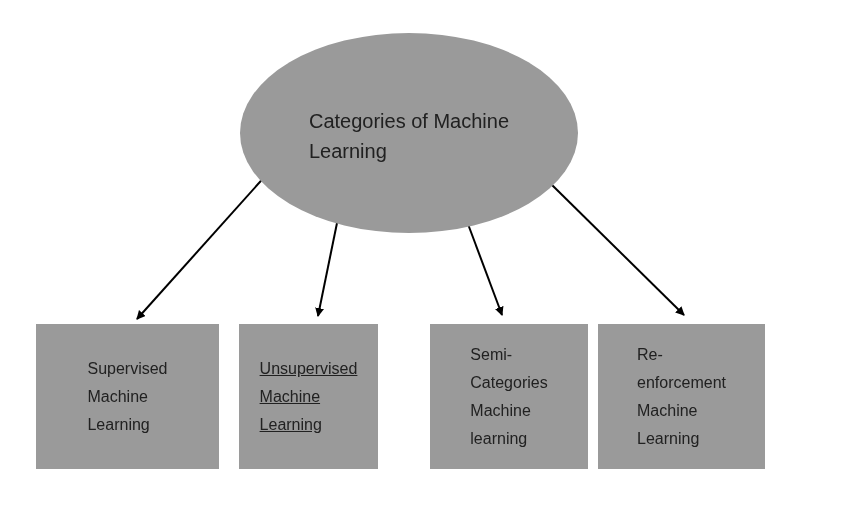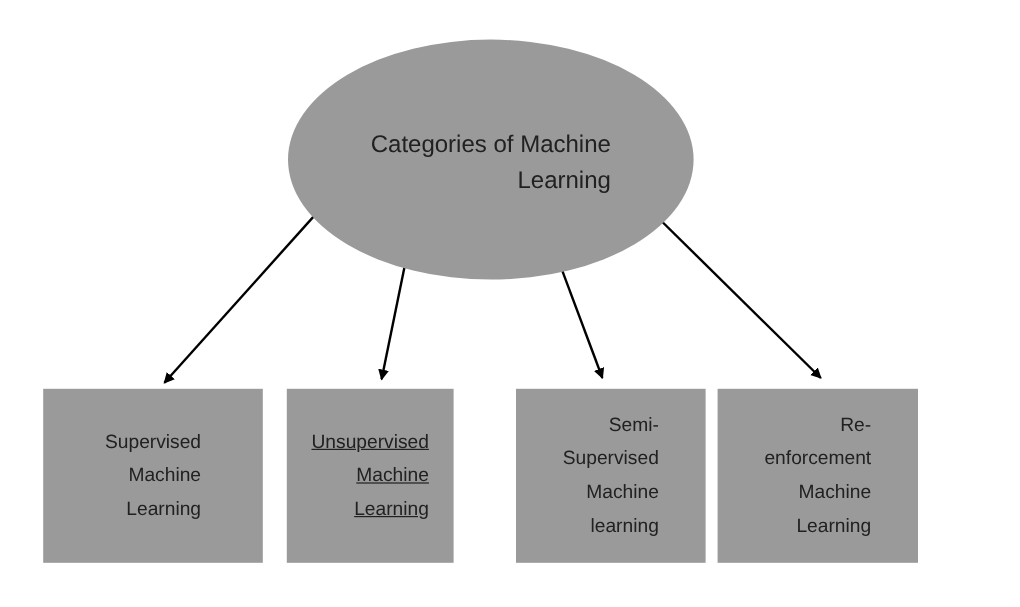--- a/index.html
+++ b/index.html
@@ -23,21 +23,21 @@
     height: 506px;
     pointer-events: none;
   }
   .node {
     position: absolute;
     background: #9a9a9a;
     color: #212121;
     display: flex;
     align-items: center;
     justify-content: center;
-    text-align: right;
+    text-align: left;
     white-space: pre-line;
     box-sizing: border-box;
   }
   .ellipse {
     left: 240px;
     top: 33px;
     width: 338px;
     height: 200px;
     border-radius: 50%;
     font-size: 20px;
@@ -84,21 +84,21 @@
   </div>
 
   <div class="node box box2">
     <span>Unsupervised
 Machine
 Learning</span>
   </div>
 
   <div class="node box box3">
     <span>Semi-
-Supervised
+Categories
 Machine
 learning</span>
   </div>
 
   <div class="node box box4">
     <span>Re-
 enforcement
 Machine
 Learning</span>
   </div>

